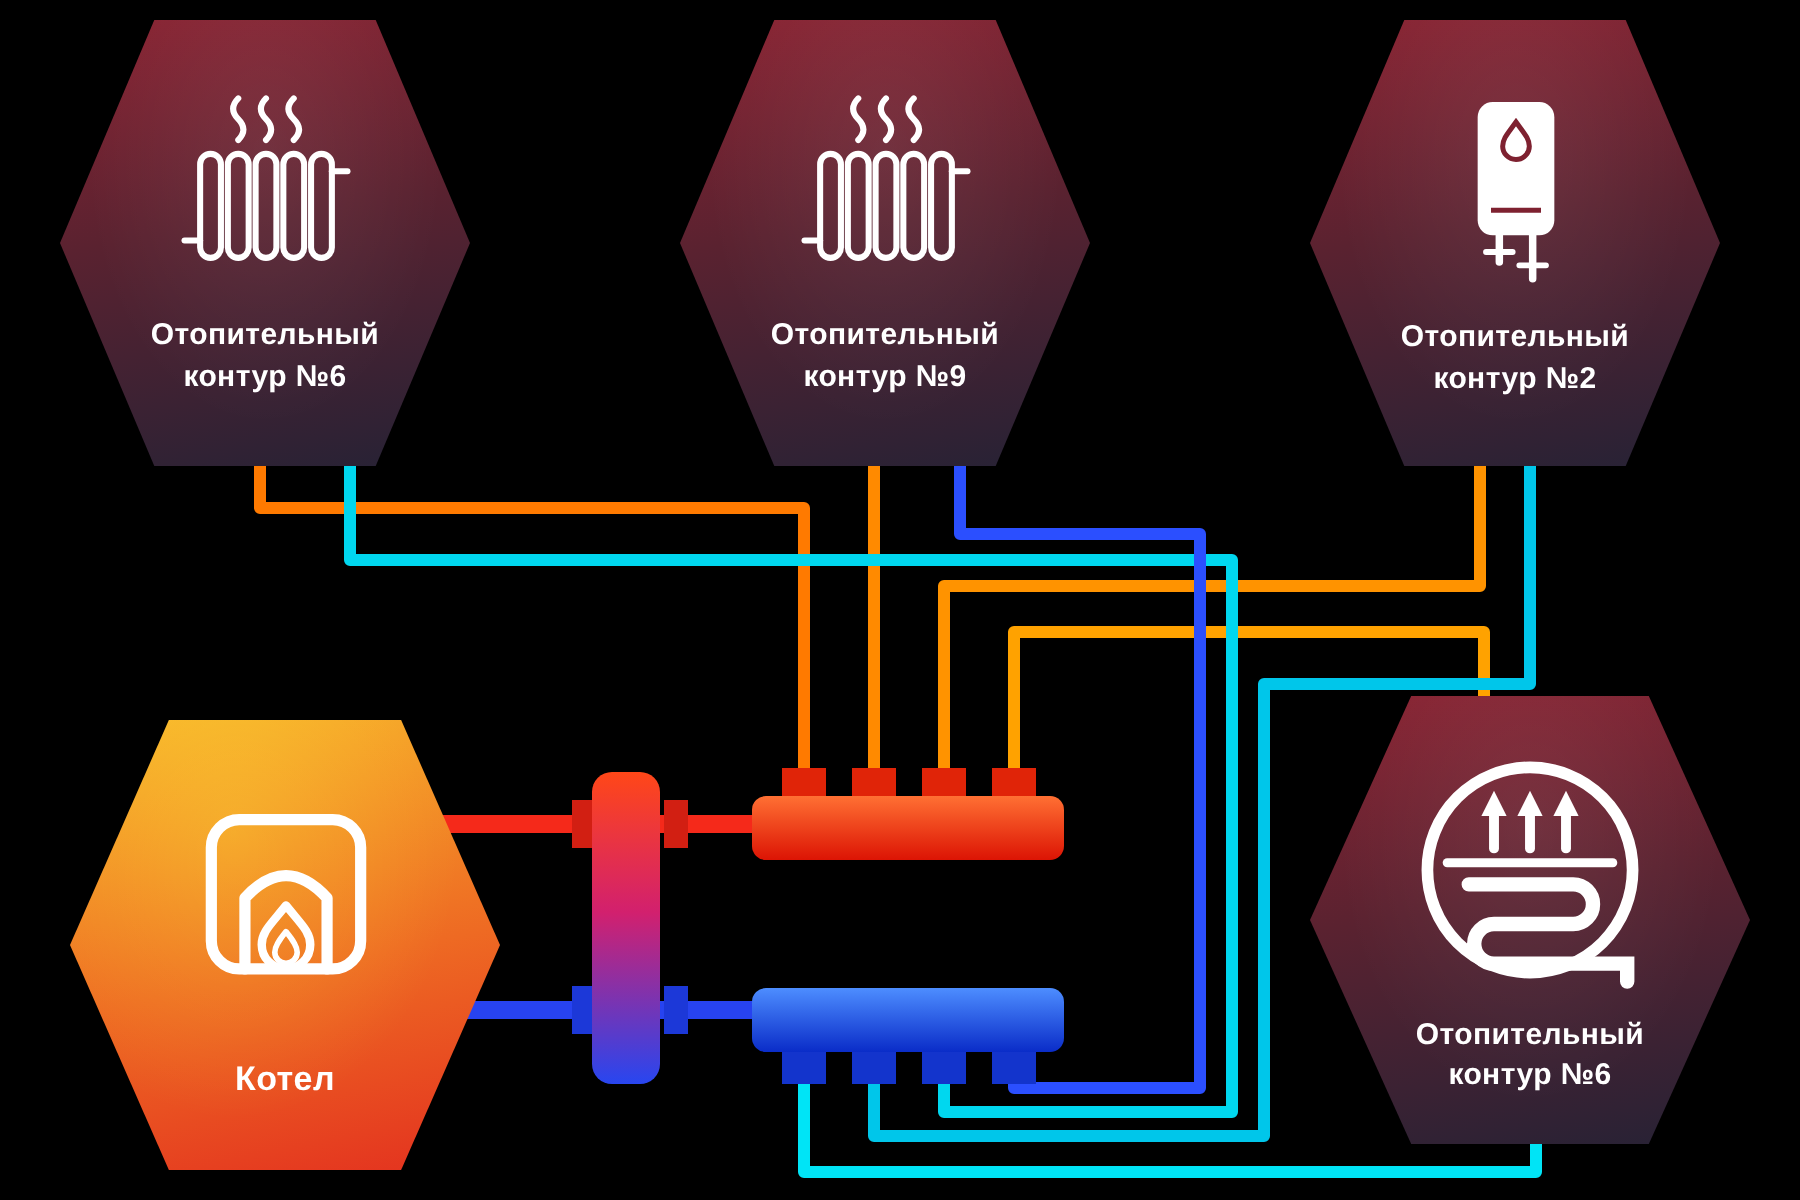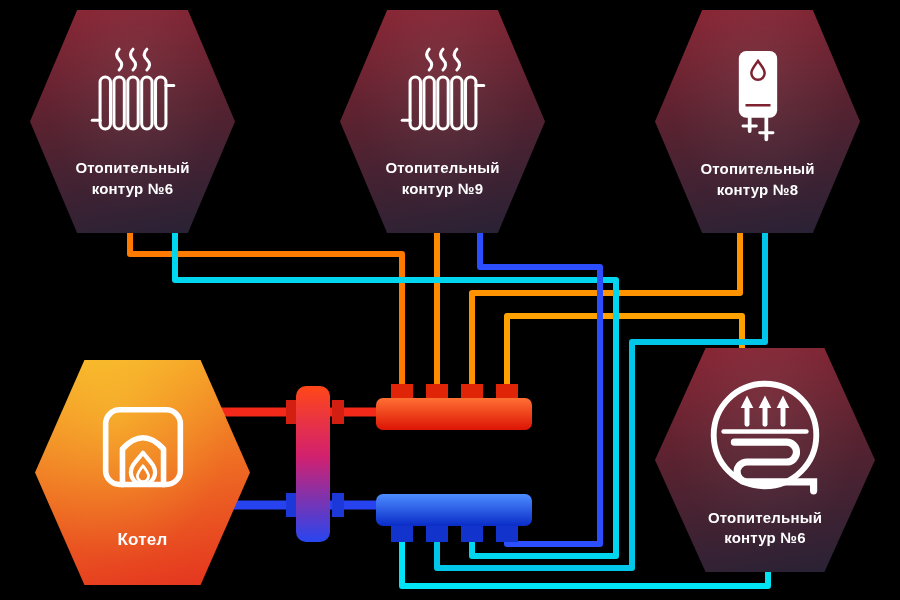--- a/index.html
+++ b/index.html
@@ -149,21 +149,21 @@
       <rect x="37" y="6" width="46" height="80" rx="9" fill="#fff"></rect>
       <path d="M60 18 c5 7 8 10 8 14.5 a8 8 0 0 1 -16 0 c0 -4.5 3 -7.5 8 -14.5 z" fill="none" stroke="#7e2130" stroke-width="3"></path>
       <path d="M45 71 H75" stroke="#7e2130" stroke-width="3"></path>
       <g stroke="#fff" stroke-linecap="round">
         <path d="M50 86 v16 M70 86 v26" stroke-width="4.5"></path>
         <path d="M42 96 h16 M62 104 h16" stroke-width="3.5"></path>
       </g>
     </svg>
     <div class="label">
       <span>Отопительный</span>
-      <span>контур №8</span>
+      <span>контур №2</span>
     </div>
   </div>
 
   <div class="hex hexB node-boiler">
     <svg width="112" height="112" viewBox="0 0 120 120">
       <g fill="none" stroke="#fff" stroke-linecap="round" stroke-linejoin="round">
         <rect x="20" y="18" width="80" height="80" rx="15" stroke-width="6"></rect>
         <path d="M38 98 V60 q22 -24 44 0 V98" stroke-width="6"></path>
         <path d="M60 64 c8 10 13 14 13 21 a13 13 0 0 1 -26 0 c0 -7 5 -11 13 -21 z" stroke-width="4.5"></path>
         <path d="M60 78 c4 5 6 8 6 11 a6 6 0 0 1 -12 0 c0 -3 2 -6 6 -11 z" stroke-width="3"></path>

